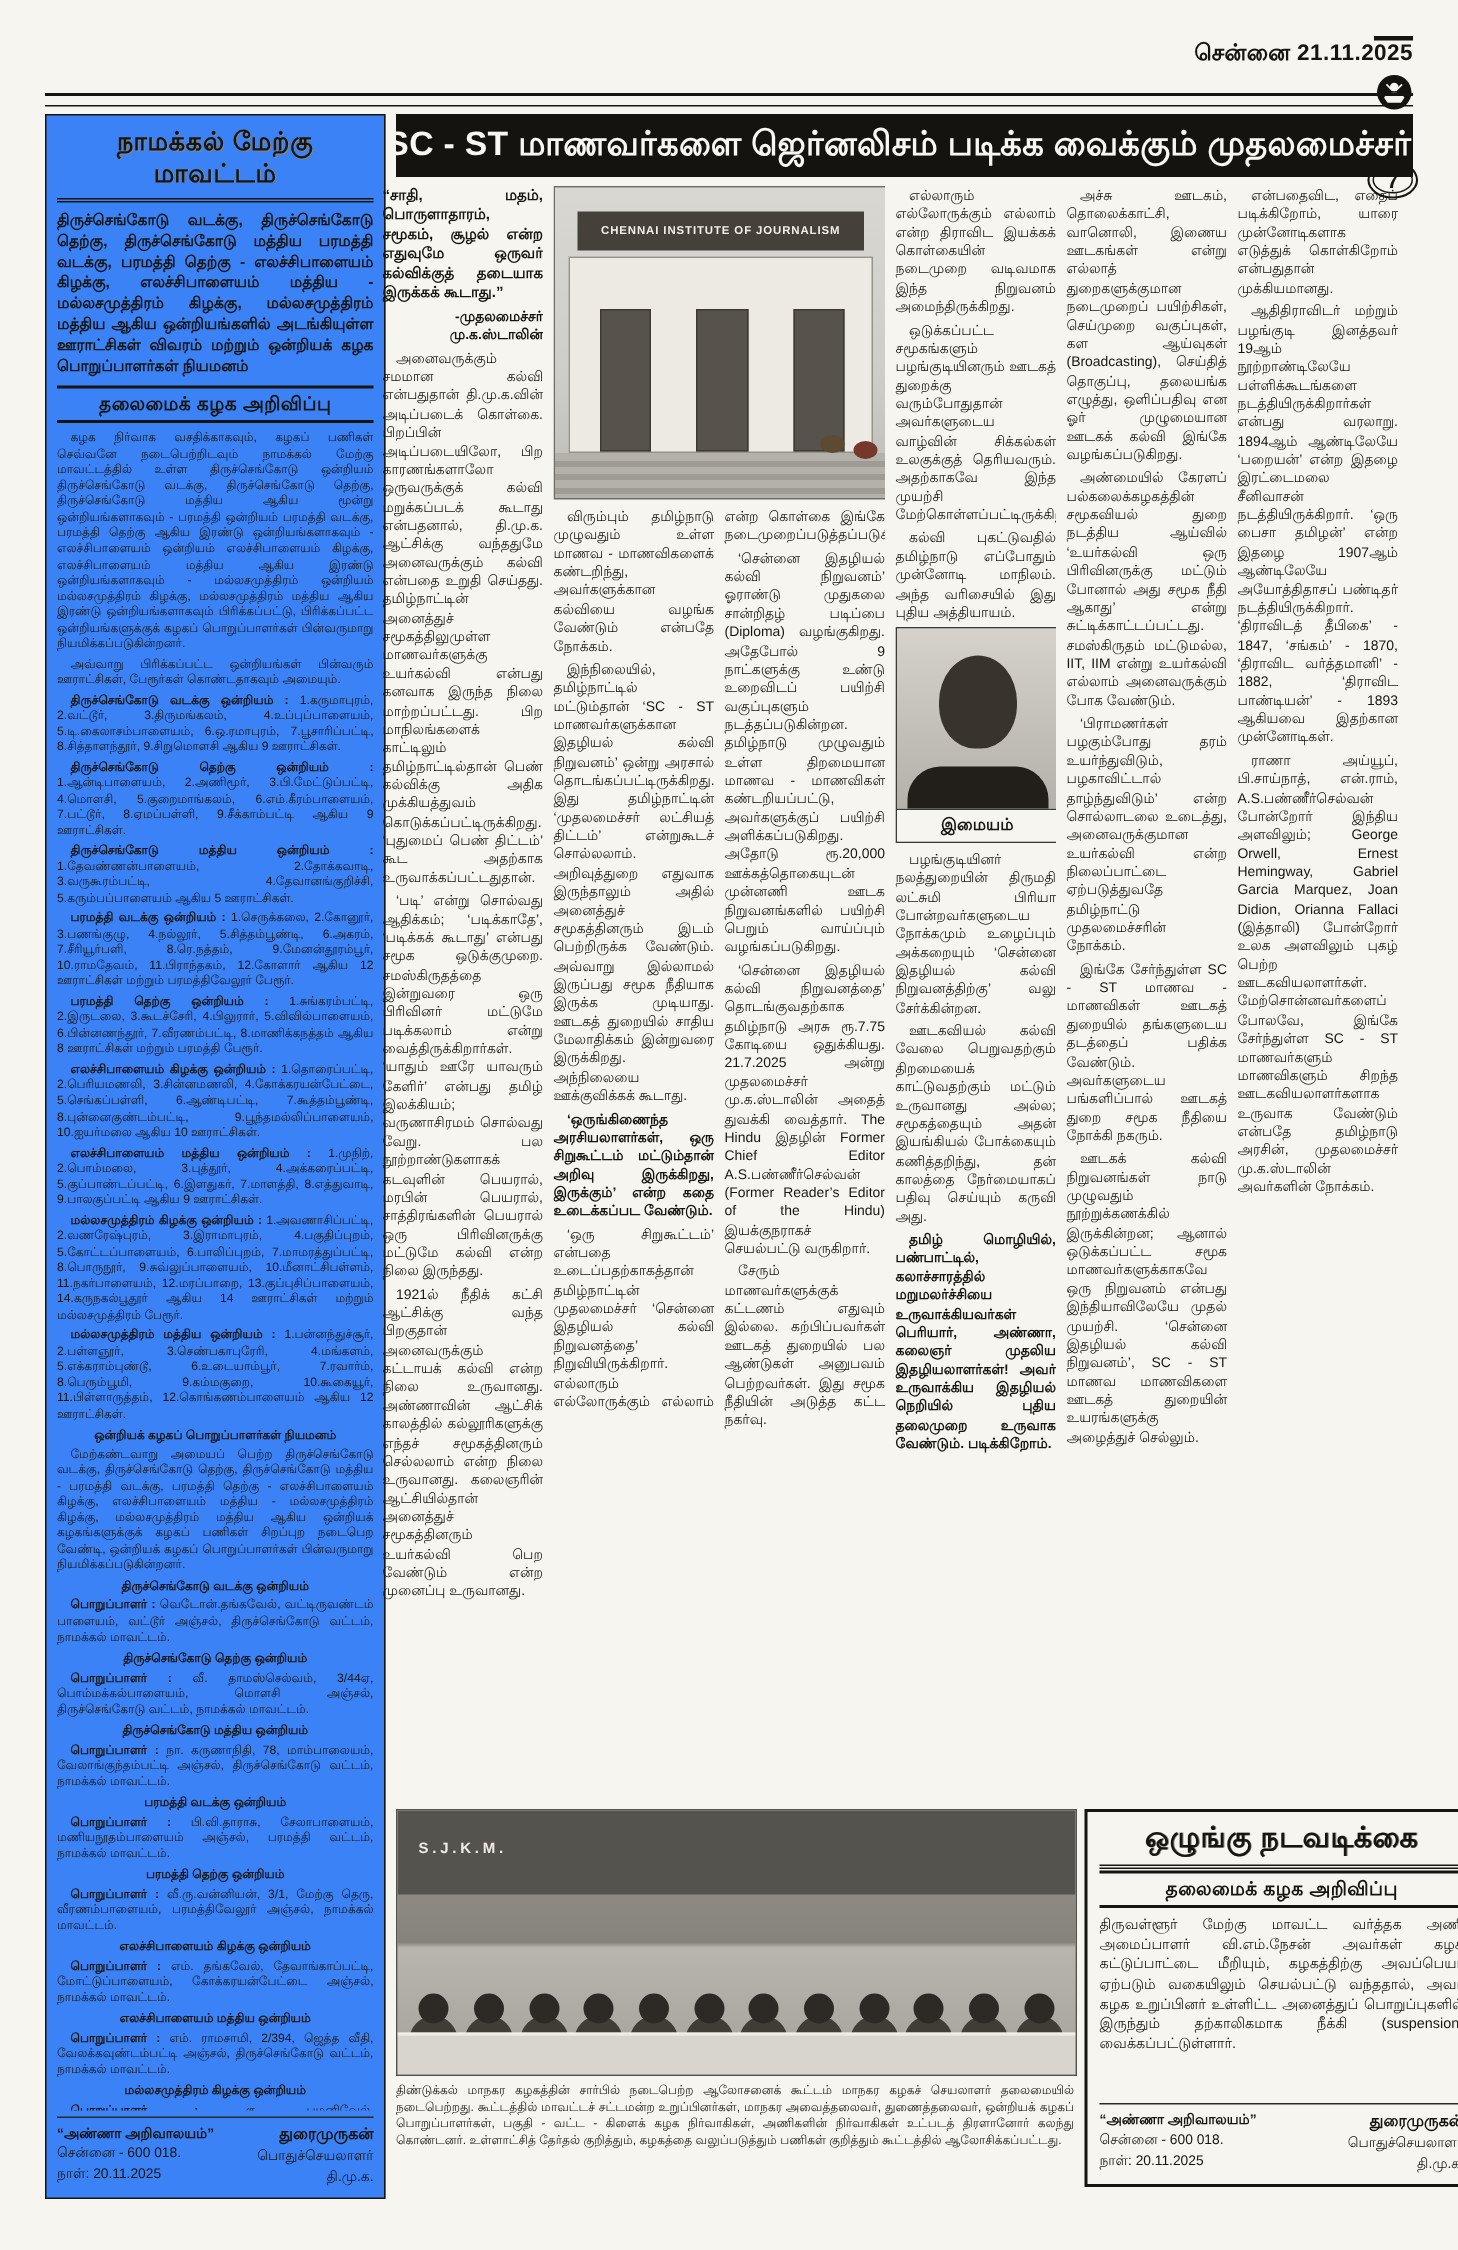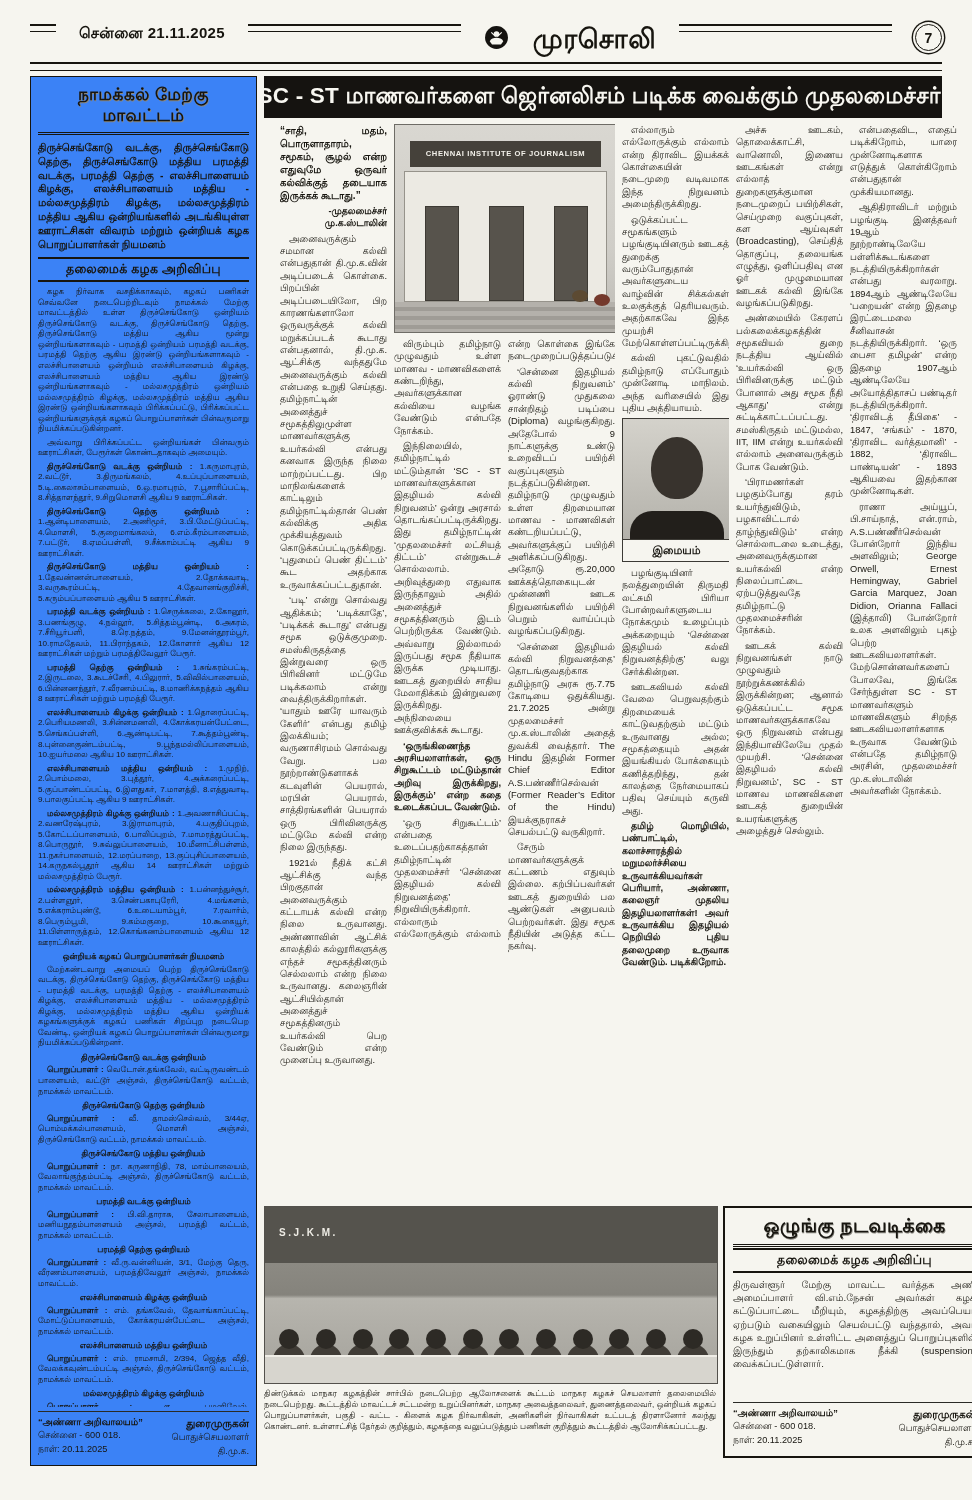--- a/index.html
+++ b/index.html
@@ -1,19 +1,19 @@
 <!DOCTYPE html>
 <html><head>
 <meta charset="utf-8">
 <style>
   html,body{margin:0;padding:0;background:#d8d6d0;}
   .page{position:relative;width:972px;height:1500px;margin:0 auto;background:#f6f5ef;color:#17150f;
         font-family:"Liberation Sans","DejaVu Sans",sans-serif;overflow:hidden;}
   
-  .header{position:absolute;top:24px;left:30px;width:912px;height:36px;display:flex;align-items:flex-start;gap:23px;}
+  .header{position:absolute;top:24px;left:30px;width:912px;height:36px;display:flex;align-items:flex-end;gap:0;flex-direction:column;}
   .h-dash{width:26px;height:5px;border-top:2.5px solid #17150f;border-bottom:1px solid #17150f;}
   .h-date{font-weight:bold;font-size:15px;white-space:nowrap;letter-spacing:.3px;}
   .h-line{flex:1;height:5px;border-top:2.5px solid #17150f;border-bottom:1px solid #17150f;}
   .h-logo{width:26px;height:26px;display:flex;align-items:center;justify-content:center;}
   .h-title{font-size:27px;font-weight:bold;letter-spacing:.5px;white-space:nowrap;}
   .h-page{width:25px;height:25px;border:1.6px solid #17150f;border-radius:50%;
           box-shadow:0 0 0 2px #f6f5ef,0 0 0 3.4px #17150f;display:flex;align-items:center;justify-content:center;
           font-weight:bold;font-size:14px;background:#f6f5ef;}
   .header-rule{position:absolute;top:62px;left:30px;width:912px;height:6px;border-top:2.5px solid #17150f;border-bottom:1px solid #17150f;}
   
@@ -34,21 +34,21 @@
   .p.bold{font-weight:bold;}
   .sig{border-top:1px solid #2a2a26;padding-top:4px;margin-top:4px;font-size:9.2px;display:flex;justify-content:space-between;line-height:1.5;}
   .sig .r{text-align:right;}
   .sig-q{font-weight:bold;}
   .sig-name{font-weight:bold;font-size:10.5px;}
   
   .headline{position:absolute;top:76px;left:264px;width:678px;height:42px;background:#151310;color:#f8f7f1;
             font-weight:bold;font-size:22.5px;display:flex;align-items:center;justify-content:center;
             letter-spacing:.2px;white-space:nowrap;overflow:hidden;}
   
-  .article{position:absolute;top:124px;left:280px;width:678px;height:1078px;display:flex;gap:7px;
+  .article{position:absolute;top:124px;left:255px;width:678px;height:1078px;display:flex;gap:7px;
            font-size:9.3px;line-height:1.33;text-align:justify;overflow:hidden;}
   .col{width:107px;overflow:hidden;}
   .colpair{width:221px;display:flex;flex-direction:column;overflow:hidden;justify-content:center;}
   .pairtext{flex:1;overflow:hidden;column-count:2;column-gap:7px;}
   figure{margin:0;}
   
   .figure-building{width:100%;height:207px;border:1px solid #6e6c66;position:relative;
                    background:linear-gradient(#d9d7d1 0%,#cfcdc7 60%,#bdbbb5 100%);overflow:hidden;margin-bottom:5px;}
   .b-sign{position:absolute;top:16px;left:7%;right:7%;height:26px;background:#45413a;color:#f2f0e9;
           font-size:7.6px;letter-spacing:.6px;display:flex;align-items:center;justify-content:center;text-align:center;font-weight:bold;}
@@ -207,20 +207,21 @@
           <p class="p">பழங்குடியினர் நலத்துறையின் திருமதி லட்சுமி பிரியா போன்றவர்களுடைய நோக்கமும் உழைப்பும் அக்கறையும் ‘சென்னை இதழியல் கல்வி நிறுவனத்திற்கு’ வலு சேர்க்கின்றன.</p>
           <p class="p">ஊடகவியல் கல்வி வேலை பெறுவதற்கும் திறமையைக் காட்டுவதற்கும் மட்டும் உருவானது அல்ல; சமூகத்தையும் அதன் இயங்கியல் போக்கையும் கணித்தறிந்து, தன் காலத்தை நேர்மையாகப் பதிவு செய்யும் கருவி அது.</p>
           <p class="p bold">தமிழ் மொழியில், பண்பாட்டில், கலாச்சாரத்தில் மறுமலர்ச்சியை உருவாக்கியவர்கள் பெரியார், அண்ணா, கலைஞர் முதலிய இதழியலாளர்கள்! அவர் உருவாக்கிய இதழியல் நெறியில் புதிய தலைமுறை உருவாக வேண்டும். படிக்கிறோம்.</p>
         </div>
     </div>
 
     <div class="col">
         <p class="p">அச்சு ஊடகம், தொலைக்காட்சி, வானொலி, இணைய ஊடகங்கள் என்று எல்லாத் துறைகளுக்குமான நடைமுறைப் பயிற்சிகள், செய்முறை வகுப்புகள், கள ஆய்வுகள் (Broadcasting), செய்தித் தொகுப்பு, தலையங்க எழுத்து, ஒளிப்பதிவு என ஓர் முழுமையான ஊடகக் கல்வி இங்கே வழங்கப்படுகிறது.</p>
         <p class="p">அண்மையில் கேரளப் பல்கலைக்கழகத்தின் சமூகவியல் துறை நடத்திய ஆய்வில் ‘உயர்கல்வி ஒரு பிரிவினருக்கு மட்டும் போனால் அது சமூக நீதி ஆகாது’ என்று சுட்டிக்காட்டப்பட்டது. சமஸ்கிருதம் மட்டுமல்ல, IIT, IIM என்று உயர்கல்வி எல்லாம் அனைவருக்கும் போக வேண்டும்.</p>
         <p class="p">‘பிராமணர்கள் பழகும்போது தரம் உயர்ந்துவிடும், பழகாவிட்டால் தாழ்ந்துவிடும்’ என்ற சொல்லாடலை உடைத்து, அனைவருக்குமான உயர்கல்வி என்ற நிலைப்பாட்டை ஏற்படுத்துவதே தமிழ்நாட்டு முதலமைச்சரின் நோக்கம்.</p>
+        <p class="p">இங்கே சேர்ந்துள்ள SC - ST மாணவ - மாணவிகள் ஊடகத் துறையில் தங்களுடைய தடத்தைப் பதிக்க வேண்டும். அவர்களுடைய பங்களிப்பால் ஊடகத் துறை சமூக நீதியை நோக்கி நகரும்.</p>
         <p class="p">ஊடகக் கல்வி நிறுவனங்கள் நாடு முழுவதும் நூற்றுக்கணக்கில் இருக்கின்றன; ஆனால் ஒடுக்கப்பட்ட சமூக மாணவர்களுக்காகவே ஒரு நிறுவனம் என்பது இந்தியாவிலேயே முதல் முயற்சி. ‘சென்னை இதழியல் கல்வி நிறுவனம்’, SC - ST மாணவ மாணவிகளை ஊடகத் துறையின் உயரங்களுக்கு அழைத்துச் செல்லும்.</p>
       </div>
     <div class="col">
         <p class="p">என்பதைவிட, எதைப் படிக்கிறோம், யாரை முன்னோடிகளாக எடுத்துக் கொள்கிறோம் என்பதுதான் முக்கியமானது.</p>
         <p class="p">ஆதிதிராவிடர் மற்றும் பழங்குடி இனத்தவர் 19ஆம் நூற்றாண்டிலேயே பள்ளிக்கூடங்களை நடத்தியிருக்கிறார்கள் என்பது வரலாறு. 1894ஆம் ஆண்டிலேயே ‘பறையன்’ என்ற இதழை இரட்டைமலை சீனிவாசன் நடத்தியிருக்கிறார். ‘ஒரு பைசா தமிழன்’ என்ற இதழை 1907ஆம் ஆண்டிலேயே அயோத்திதாசப் பண்டிதர் நடத்தியிருக்கிறார். ‘திராவிடத் தீபிகை’ - 1847, ‘சங்கம்’ - 1870, ‘திராவிட வர்த்தமானி’ - 1882, ‘திராவிட பாண்டியன்’ - 1893 ஆகியவை இதற்கான முன்னோடிகள்.</p>
         <p class="p">ராணா அய்யூப், பி.சாய்நாத், என்.ராம், A.S.பண்ணீர்செல்வன் போன்றோர் இந்திய அளவிலும்; George Orwell, Ernest Hemingway, Gabriel Garcia Marquez, Joan Didion, Orianna Fallaci (இத்தாலி) போன்றோர் உலக அளவிலும் புகழ் பெற்ற ஊடகவியலாளர்கள். மேற்சொன்னவர்களைப் போலவே, இங்கே சேர்ந்துள்ள SC - ST மாணவர்களும் மாணவிகளும் சிறந்த ஊடகவியலாளர்களாக உருவாக வேண்டும் என்பதே தமிழ்நாடு அரசின், முதலமைச்சர் மு.க.ஸ்டாலின் அவர்களின் நோக்கம்.</p>
       </div>
   </section>
 
   <figure class="bottomphoto">

